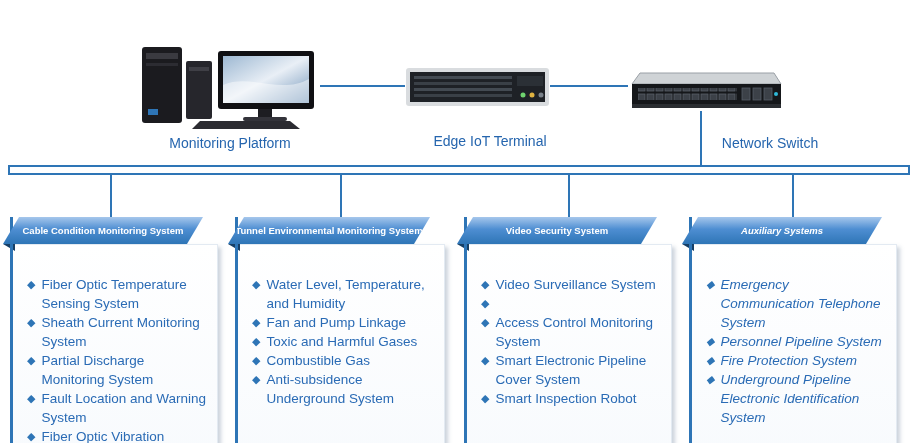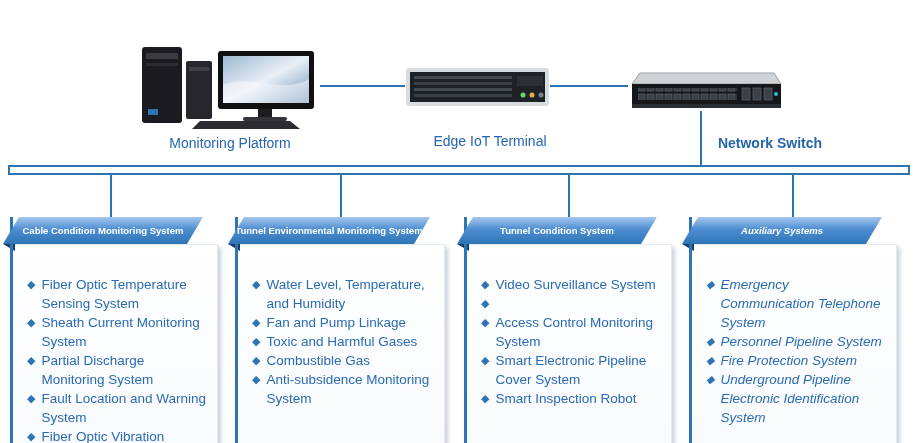--- a/index.html
+++ b/index.html
@@ -95,21 +95,21 @@
       <polygon points="12,4 146,4 153,15 4,15" fill="none" stroke="#9aa0a6" stroke-width="1"></polygon>
       <rect x="4" y="15" width="149" height="20" fill="#15171a"></rect>
       <rect x="10" y="19" width="99" height="12" fill="url(#ports)"></rect>
       <rect x="114" y="19" width="8" height="12" fill="#3c4148" stroke="#565d66" stroke-width="0.8"></rect>
       <rect x="125" y="19" width="8" height="12" fill="#3c4148" stroke="#565d66" stroke-width="0.8"></rect>
       <rect x="136" y="19" width="8" height="12" fill="#3c4148" stroke="#565d66" stroke-width="0.8"></rect>
       <circle cx="148" cy="25" r="2" fill="#2fb9d8"></circle>
       <rect x="4" y="35" width="149" height="4" fill="#2a2d31"></rect>
     </svg>
   </div>
-  <div class="device-label" style="left:700px; top:94px; width:140px;font-weight:bold;">Network Switch</div>
+  <div class="device-label" style="left:700px; top:94px; width:140px;">Network Switch</div>
 
   <div class="hline" style="left:320px; top:44px; width:85px;"></div>
   <div class="hline" style="left:550px; top:44px; width:78px;"></div>
   <div class="vline" style="left:700px; top:70px; height:54px;"></div>
 
   <div class="bus"></div>
 
   <div class="vline" style="left:110px; top:134px; height:46px;"></div>
   <div class="vline" style="left:340px; top:134px; height:46px;"></div>
   <div class="vline" style="left:568px; top:134px; height:46px;"></div>
@@ -159,27 +159,27 @@
       <div class="item">
         <span class="diamond">◆</span>
         <span>Toxic and Harmful Gases</span>
       </div>
       <div class="item">
         <span class="diamond">◆</span>
         <span>Combustible Gas</span>
       </div>
       <div class="item">
         <span class="diamond">◆</span>
-        <span>Anti-subsidence Monitoring System</span>
+        <span>Anti-subsidence Underground System</span>
       </div>
     </div>
   </div>
 
   <div class="panel" style="left:462px; width:210px;">
-    <div class="panel-header">Tunnel Condition System</div>
+    <div class="panel-header">Video Security System</div>
     <div class="panel-fold"></div>
     <div class="panel-vbar"></div>
     <div class="panel-body">
       <div class="item">
         <span class="diamond">◆</span>
         <span>Video Surveillance System</span>
       </div>
       <div class="item">
         <span class="diamond">◆</span>
       </div>

